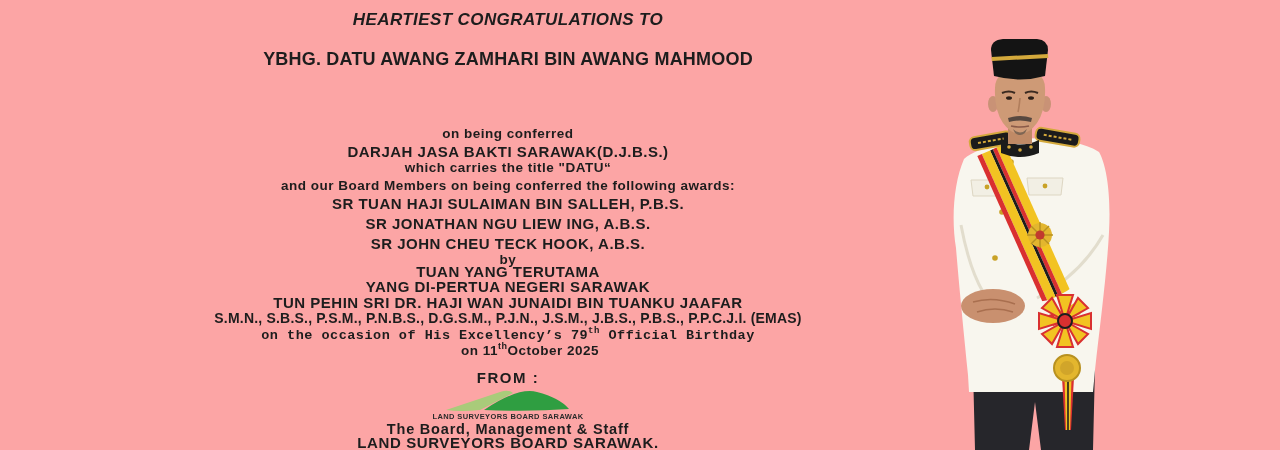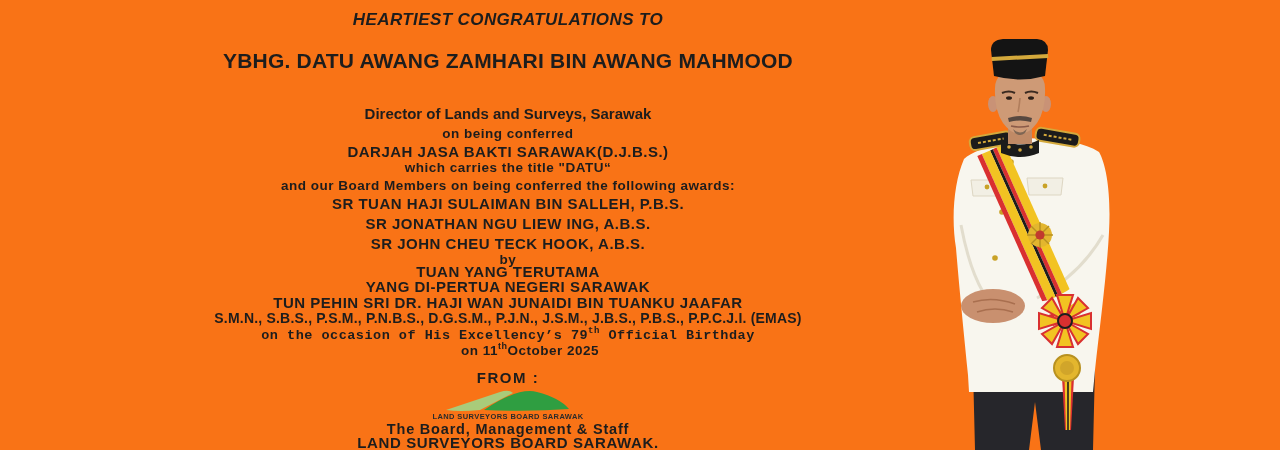--- a/index.html
+++ b/index.html
@@ -2,26 +2,26 @@
 <html><head>
 <meta charset="utf-8">
 <style>
   * { margin:0; padding:0; box-sizing:border-box; }
   html,body { width:1280px; height:450px; overflow:hidden; }
   body {
     background:#FCE29B;
     font-family:"Liberation Sans", sans-serif;
     color:#1d1d1d;
   }
-  .banner { position:relative; width:1280px; height:450px; background:#f97316; }
+  .banner { position:relative; width:1280px; height:450px; background:#fca5a5; }
   .text-col { position:absolute; left:0; top:0; width:1016px; height:450px; text-align:center; }
   .line { position:absolute; left:0; width:100%; font-weight:700; white-space:nowrap; }
 
   .intro      { top:10px;  font-size:17px; font-style:italic; letter-spacing:.4px; }
-  .name       { top:49px;  font-size:21px; letter-spacing:.2px; }
+  .name       { top:49px;  font-size:18px; letter-spacing:.2px; }
   .role       { top:90px;  font-size:15px; line-height:16px; }
   .sm         { font-size:13.5px; letter-spacing:.5px; }
   .md         { font-size:15px;   letter-spacing:.5px; }
   .conferred  { top:126px; }
   .award      { top:143px; }
   .titlenote  { top:160px; }
   .boardintro { top:178px; }
   .aw1        { top:195px; }
   .aw2        { top:215px; }
   .aw3        { top:235px; }
@@ -45,21 +45,20 @@
 </head>
 <body>
 
 <div class="banner">
 
   <div class="text-col">
     <div class="line intro">HEARTIEST CONGRATULATIONS TO</div>
     <div class="line name">YBHG. DATU AWANG ZAMHARI BIN AWANG MAHMOOD</div>
     <div class="line role">
       <br>
-      <span>Director of Lands and Surveys, Sarawak</span>
     </div>
     <div class="line sm conferred">on being conferred</div>
     <div class="line md award">DARJAH JASA BAKTI SARAWAK(D.J.B.S.)</div>
     <div class="line sm titlenote">which carries the title "DATU“</div>
     <div class="line sm boardintro">and our Board Members on being conferred the following awards:</div>
     <div class="line md aw1">SR TUAN HAJI SULAIMAN BIN SALLEH, P.B.S.</div>
     <div class="line md aw2">SR JONATHAN NGU LIEW ING, A.B.S.</div>
     <div class="line md aw3">SR JOHN CHEU TECK HOOK, A.B.S.</div>
     <div class="line sm by">by</div>
     <div class="line md conf1">TUAN YANG TERUTAMA</div>

